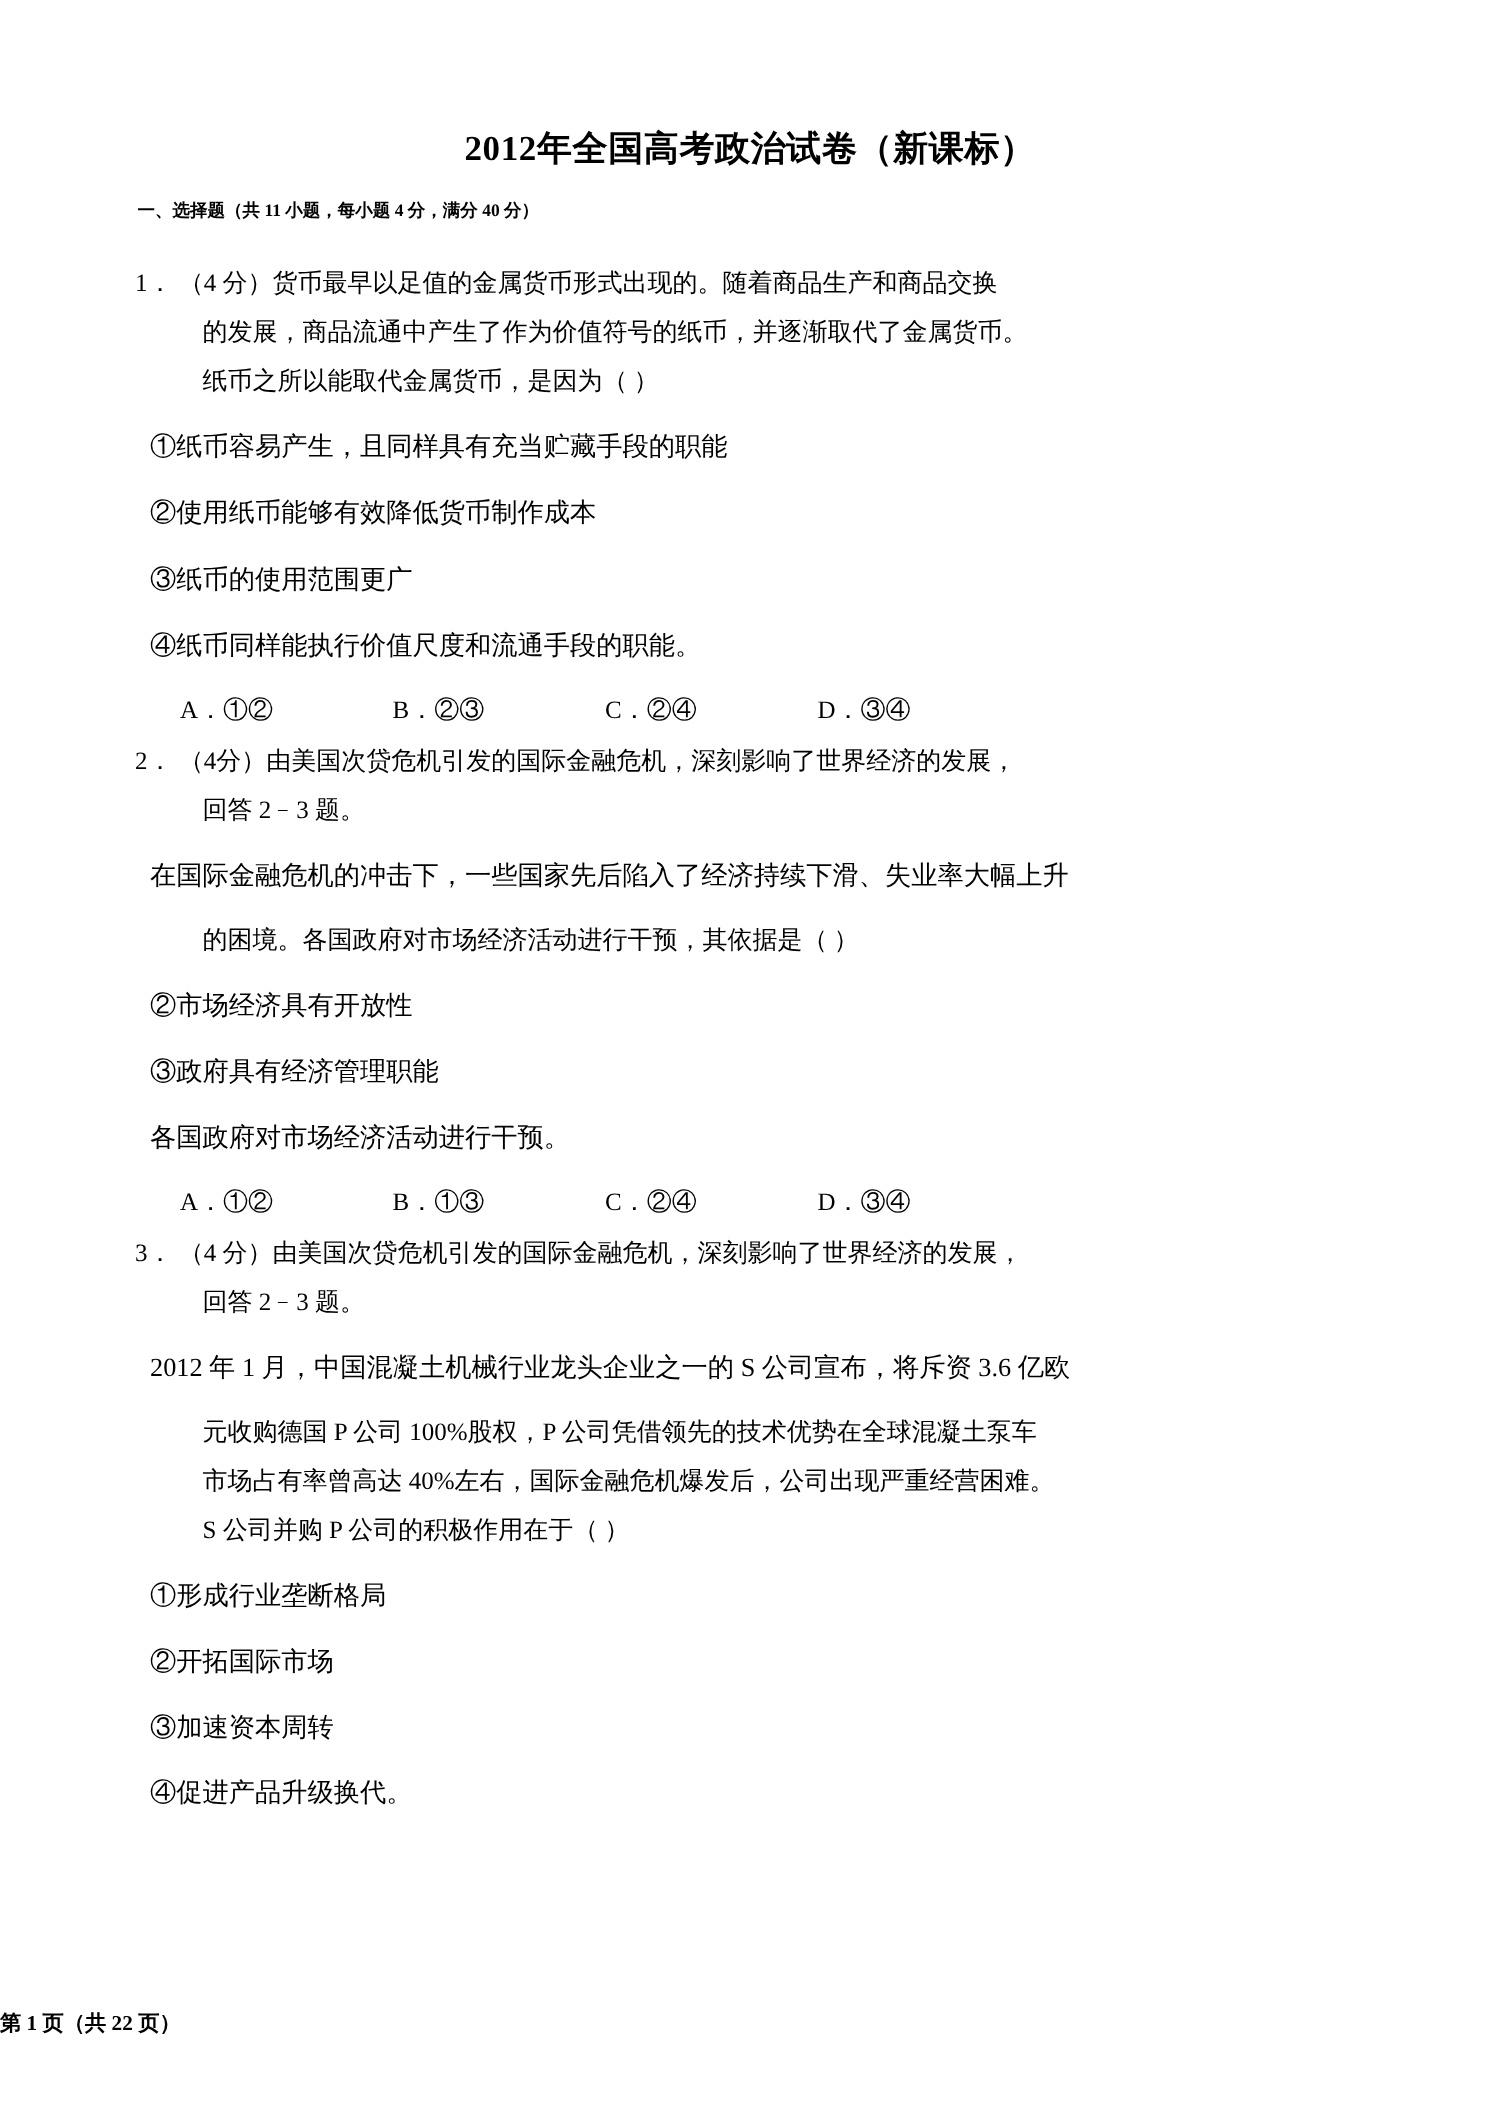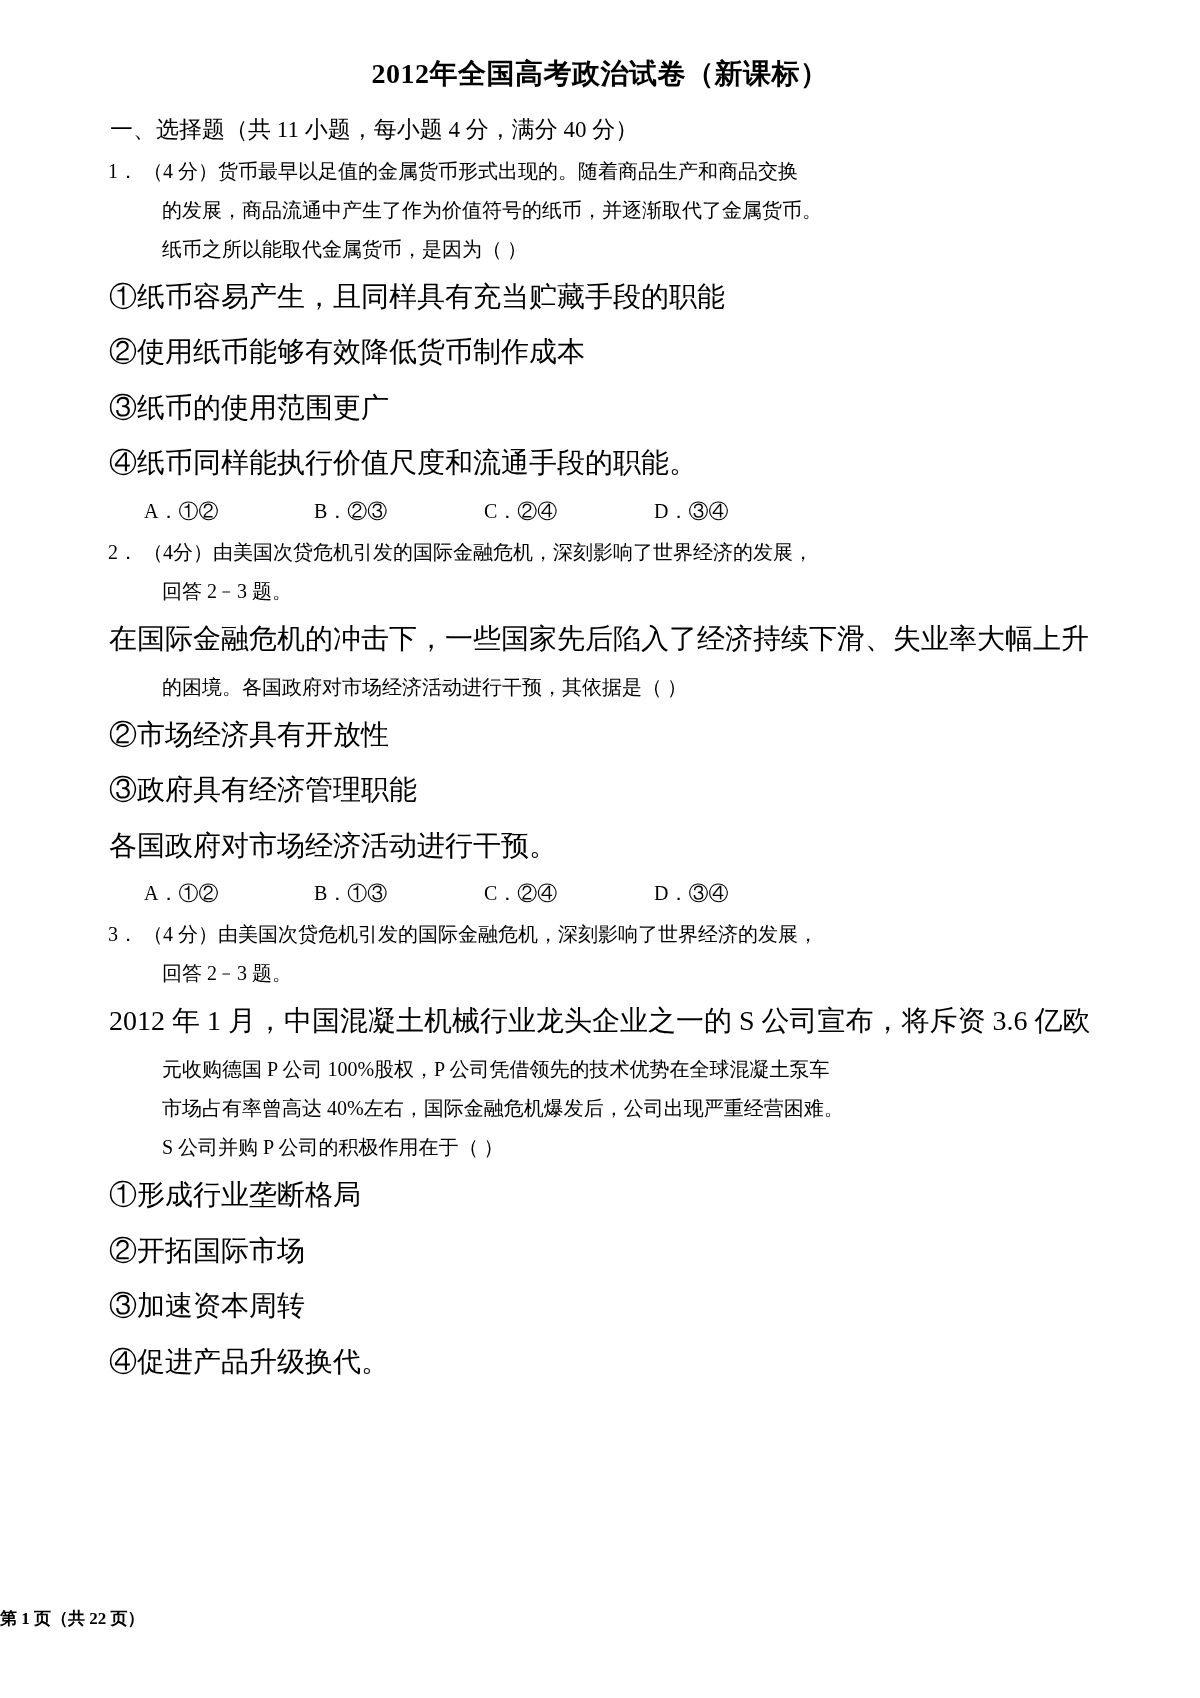--- a/index.html
+++ b/index.html
@@ -11,44 +11,44 @@
     width: 1200px;
     height: 1698px;
     font-family: "Liberation Serif", "DejaVu Serif", serif;
     color: #000000;
     position: relative;
   }
   .page {
     width: 1200px;
     height: 1698px;
     box-sizing: border-box;
-    padding: 54px 108px 0 108px;
+    padding: 100px 108px 0 108px;
     position: relative;
   }
   .doc-title {
     text-align: center;
     font-size: 28px;
     font-weight: bold;
     letter-spacing: 0.5px;
     margin: 0 0 20px 0;
     line-height: 1.4;
   }
   .section-head {
-    font-size: 23px;
-    font-weight: normal;
-    margin: 8px 0 4px 2px;
+    font-size: 14px;
+    font-weight: bold;
+    margin: 8px 0 28px 2px;
     line-height: 1.5;
   }
   .q-block {
     margin-bottom: 2px;
   }
   .q-para {
-    font-size: 28px;
+    font-size: 21px;
     line-height: 1.95;
-    margin: 1px;
+    margin: 12px;
     text-indent: 0;
   }
   .q-first {
     font-size: 20px;
     line-height: 1.95;
     margin: 0;
     padding-left: 54px;
     text-indent: -54px;
   }
   .q-cont {

